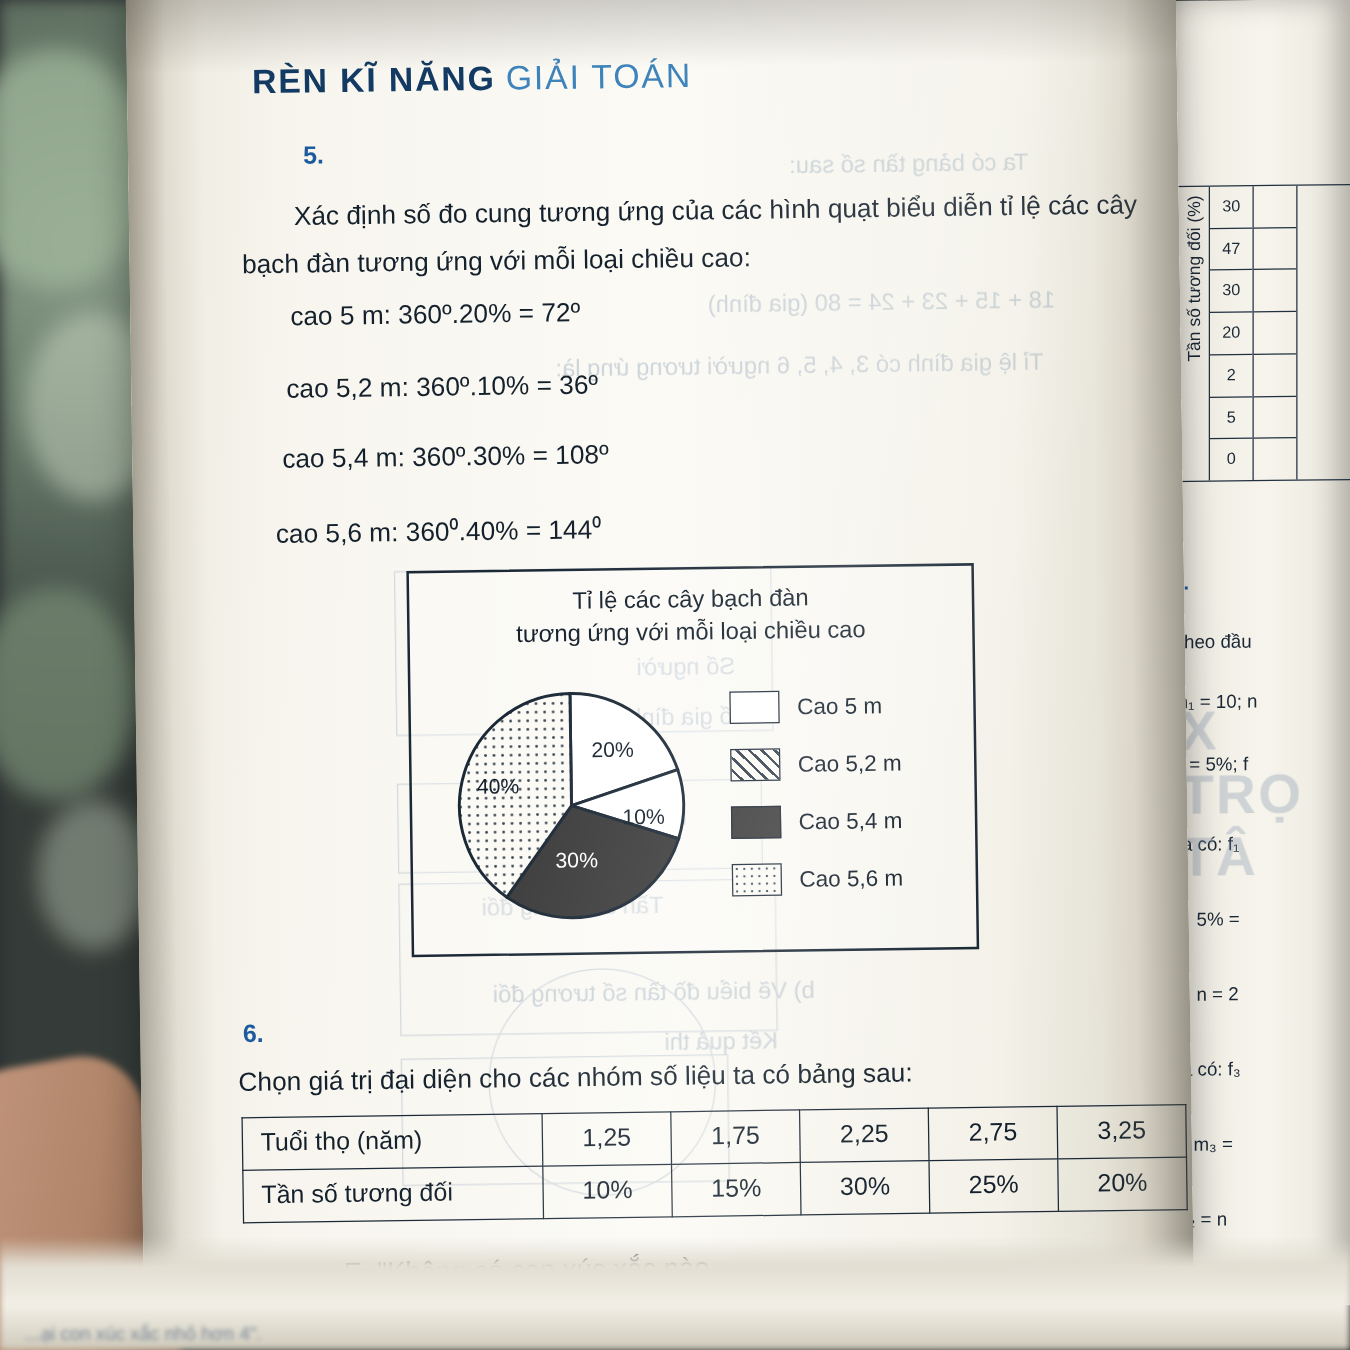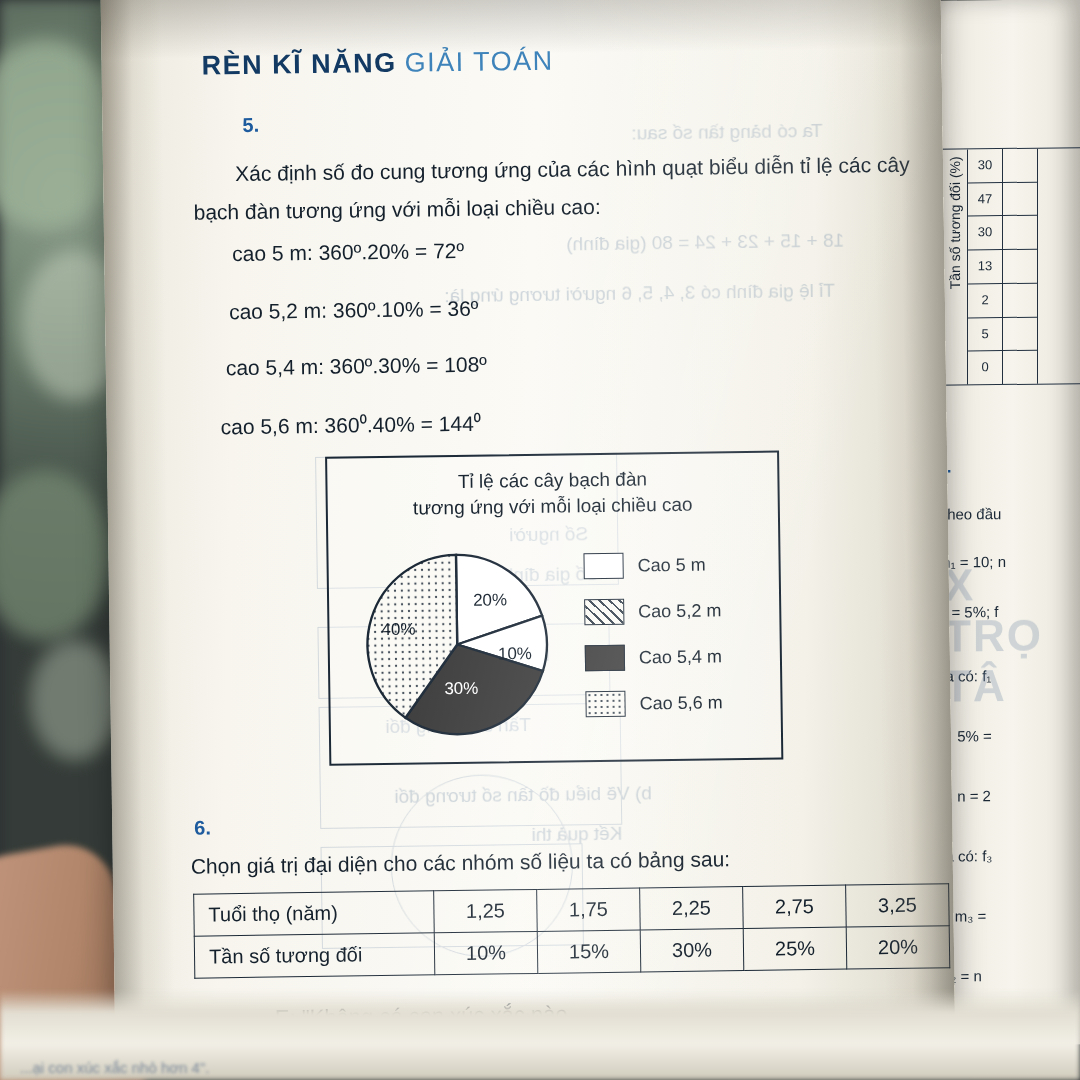--- a/index.html
+++ b/index.html
@@ -394,21 +394,21 @@
   <div class="right-page">
     <div class="right-page-inner">
       <div class="rp-table">
         <div class="rp-table-axis">
           <div class="rp-axis-label">Tần số tương đối (%)</div>
         </div>
         <div class="rp-col">
           <div class="rp-cell">30</div>
           <div class="rp-cell">47</div>
           <div class="rp-cell">30</div>
-          <div class="rp-cell">13</div>
+          <div class="rp-cell">20</div>
           <div class="rp-cell">2</div>
           <div class="rp-cell">5</div>
           <div class="rp-cell">0</div>
         </div>
         <div class="rp-col">
           <div class="rp-cell"></div>
           <div class="rp-cell"></div>
           <div class="rp-cell"></div>
           <div class="rp-cell"></div>
           <div class="rp-cell"></div>

